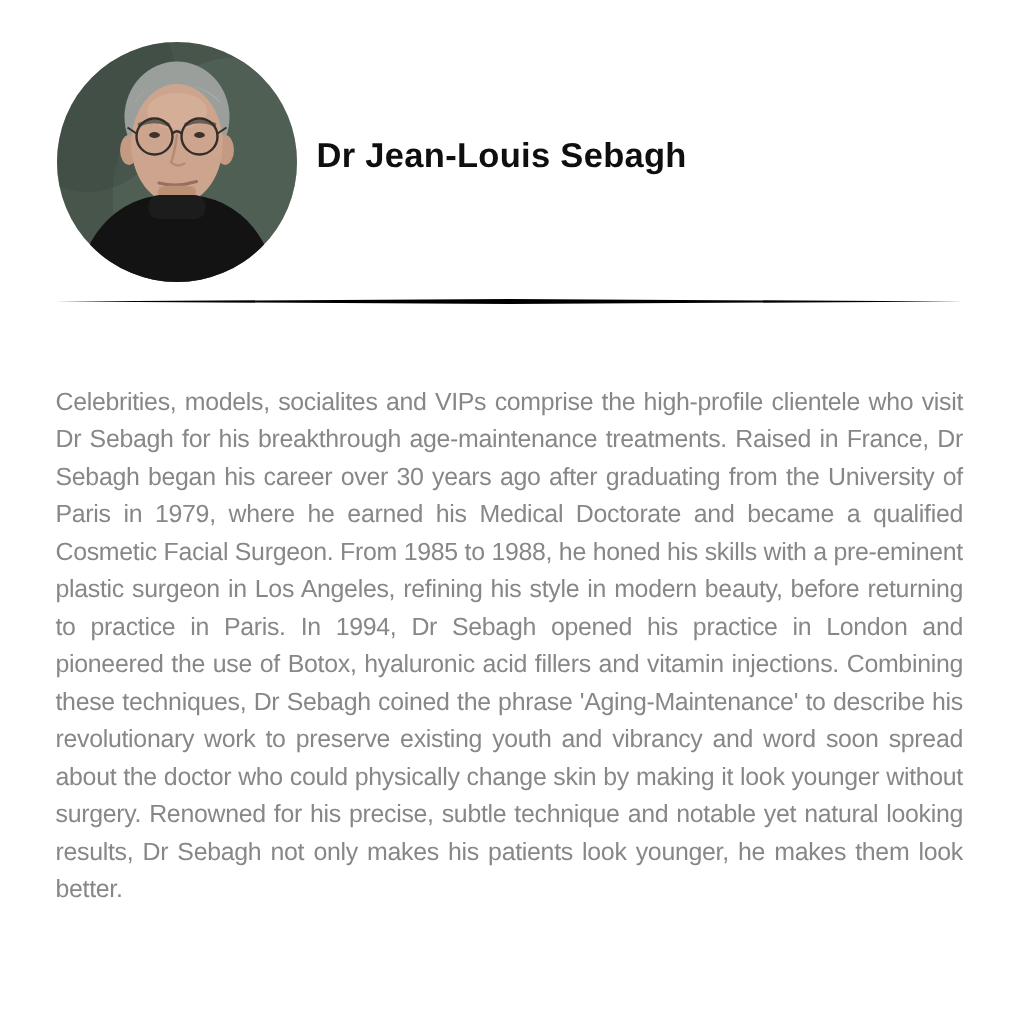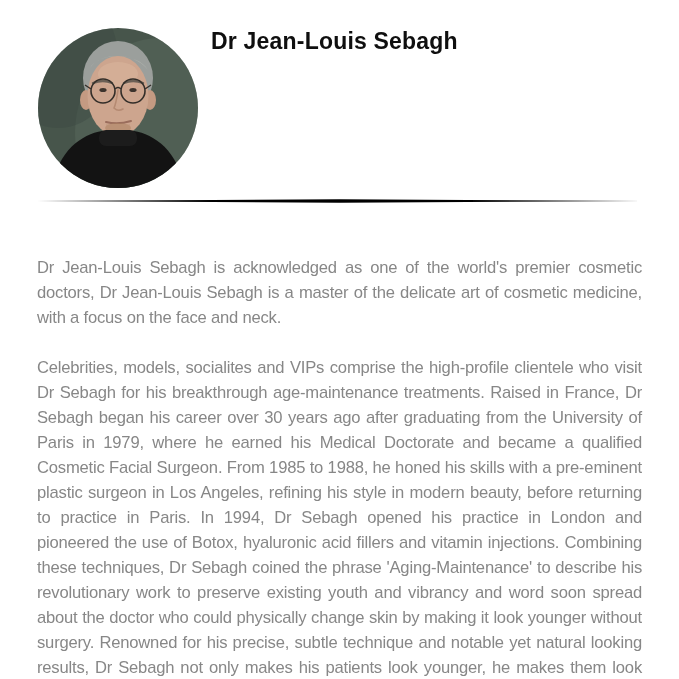--- a/index.html
+++ b/index.html
@@ -7,21 +7,21 @@
   .canvas {
     position: relative;
     width: 679px;
     height: 679px;
     background: #ffffff;
     font-family: "Liberation Sans", "DejaVu Sans", sans-serif;
     overflow: hidden;
   }
   .header {
     display: flex;
-    align-items: flex-start;
+    align-items: center;
     padding: 28px 37px 0 38px;
     gap: 13px;
     height: 188px;
   }
   .avatar {
     width: 160px;
     height: 160px;
     border-radius: 50%;
     overflow: hidden;
     flex: 0 0 auto;
@@ -106,17 +106,16 @@
     <h1 class="profile-name">Dr Jean-Louis Sebagh</h1>
   </div>
 
   <div class="divider-wrap">
     <svg viewBox="0 0 605 4" preserveAspectRatio="none">
       <polygon points="0,2 302.5,0.3 605,2 302.5,3.7" fill="#000000"></polygon>
     </svg>
   </div>
 
   <div class="bio">
-    <p>Dr Jean-Louis Sebagh is acknowledged as one of the world's premier cosmetic doctors, Dr Jean-Louis Sebagh is a master of the delicate art of cosmetic medicine, with a focus on the face and neck.</p>
     <p>Celebrities, models, socialites and VIPs comprise the high-profile clientele who visit Dr Sebagh for his breakthrough age-maintenance treatments. Raised in France, Dr Sebagh began his career over 30 years ago after graduating from the University of Paris in 1979, where he earned his Medical Doctorate and became a qualified Cosmetic Facial Surgeon. From 1985 to 1988, he honed his skills with a pre-eminent plastic surgeon in Los Angeles, refining his style in modern beauty, before returning to practice in Paris. In 1994, Dr Sebagh opened his practice in London and pioneered the use of Botox, hyaluronic acid fillers and vitamin injections. Combining these techniques, Dr Sebagh coined the phrase 'Aging-Maintenance' to describe his revolutionary work to preserve existing youth and vibrancy and word soon spread about the doctor who could physically change skin by making it look younger without surgery. Renowned for his precise, subtle technique and notable yet natural looking results, Dr Sebagh not only makes his patients look younger, he makes them look better.</p>
   </div>
 
 </div>
 
 </body></html>

